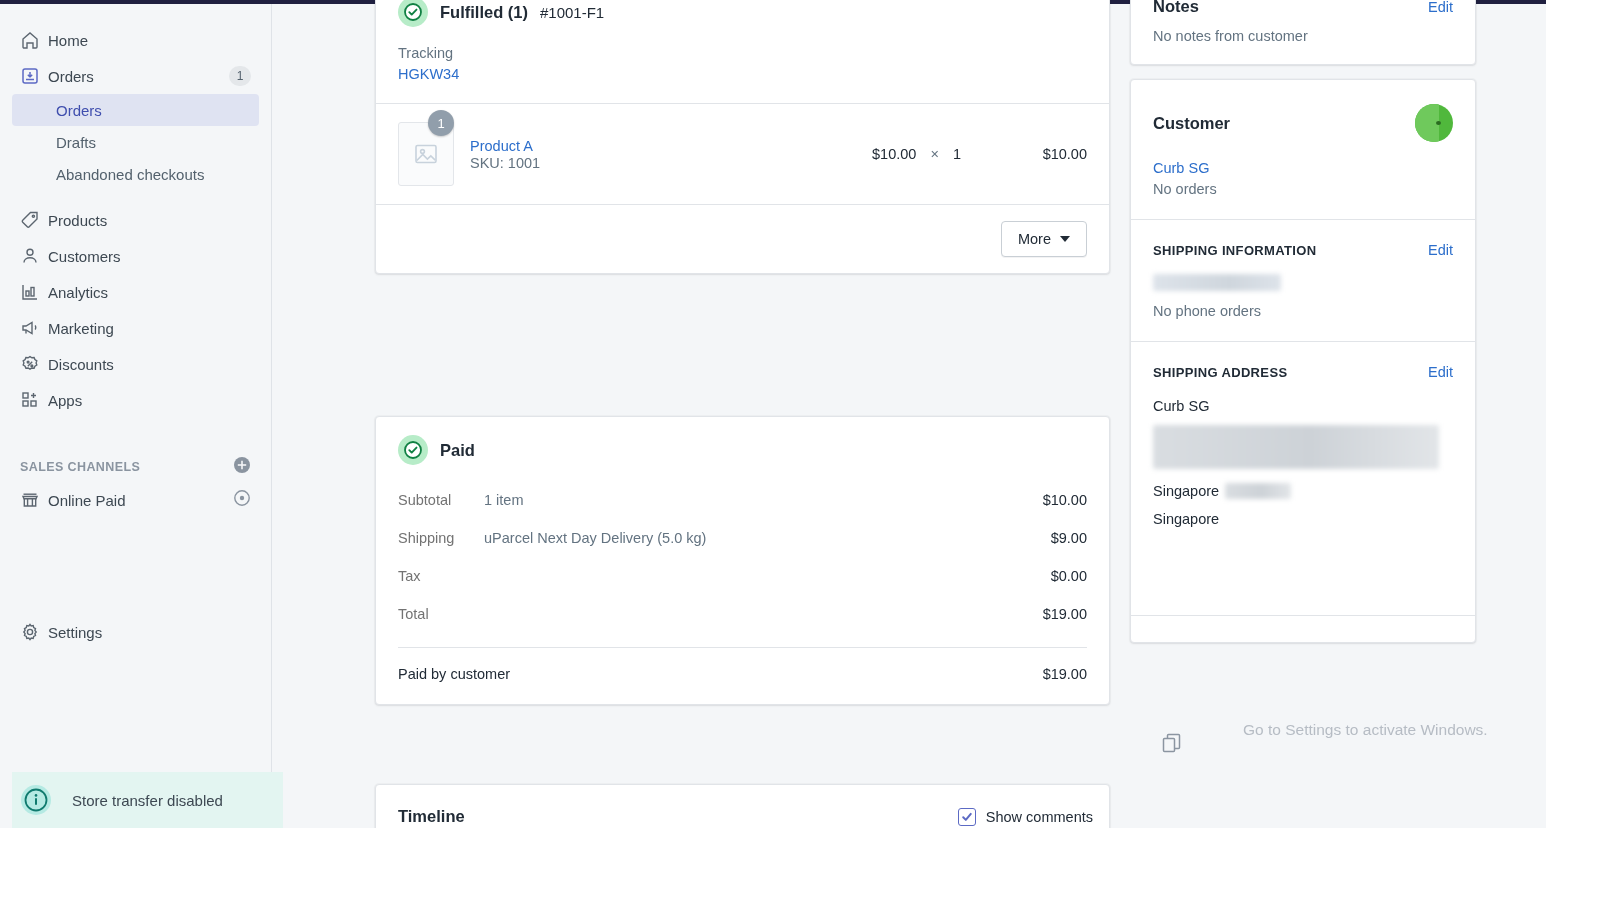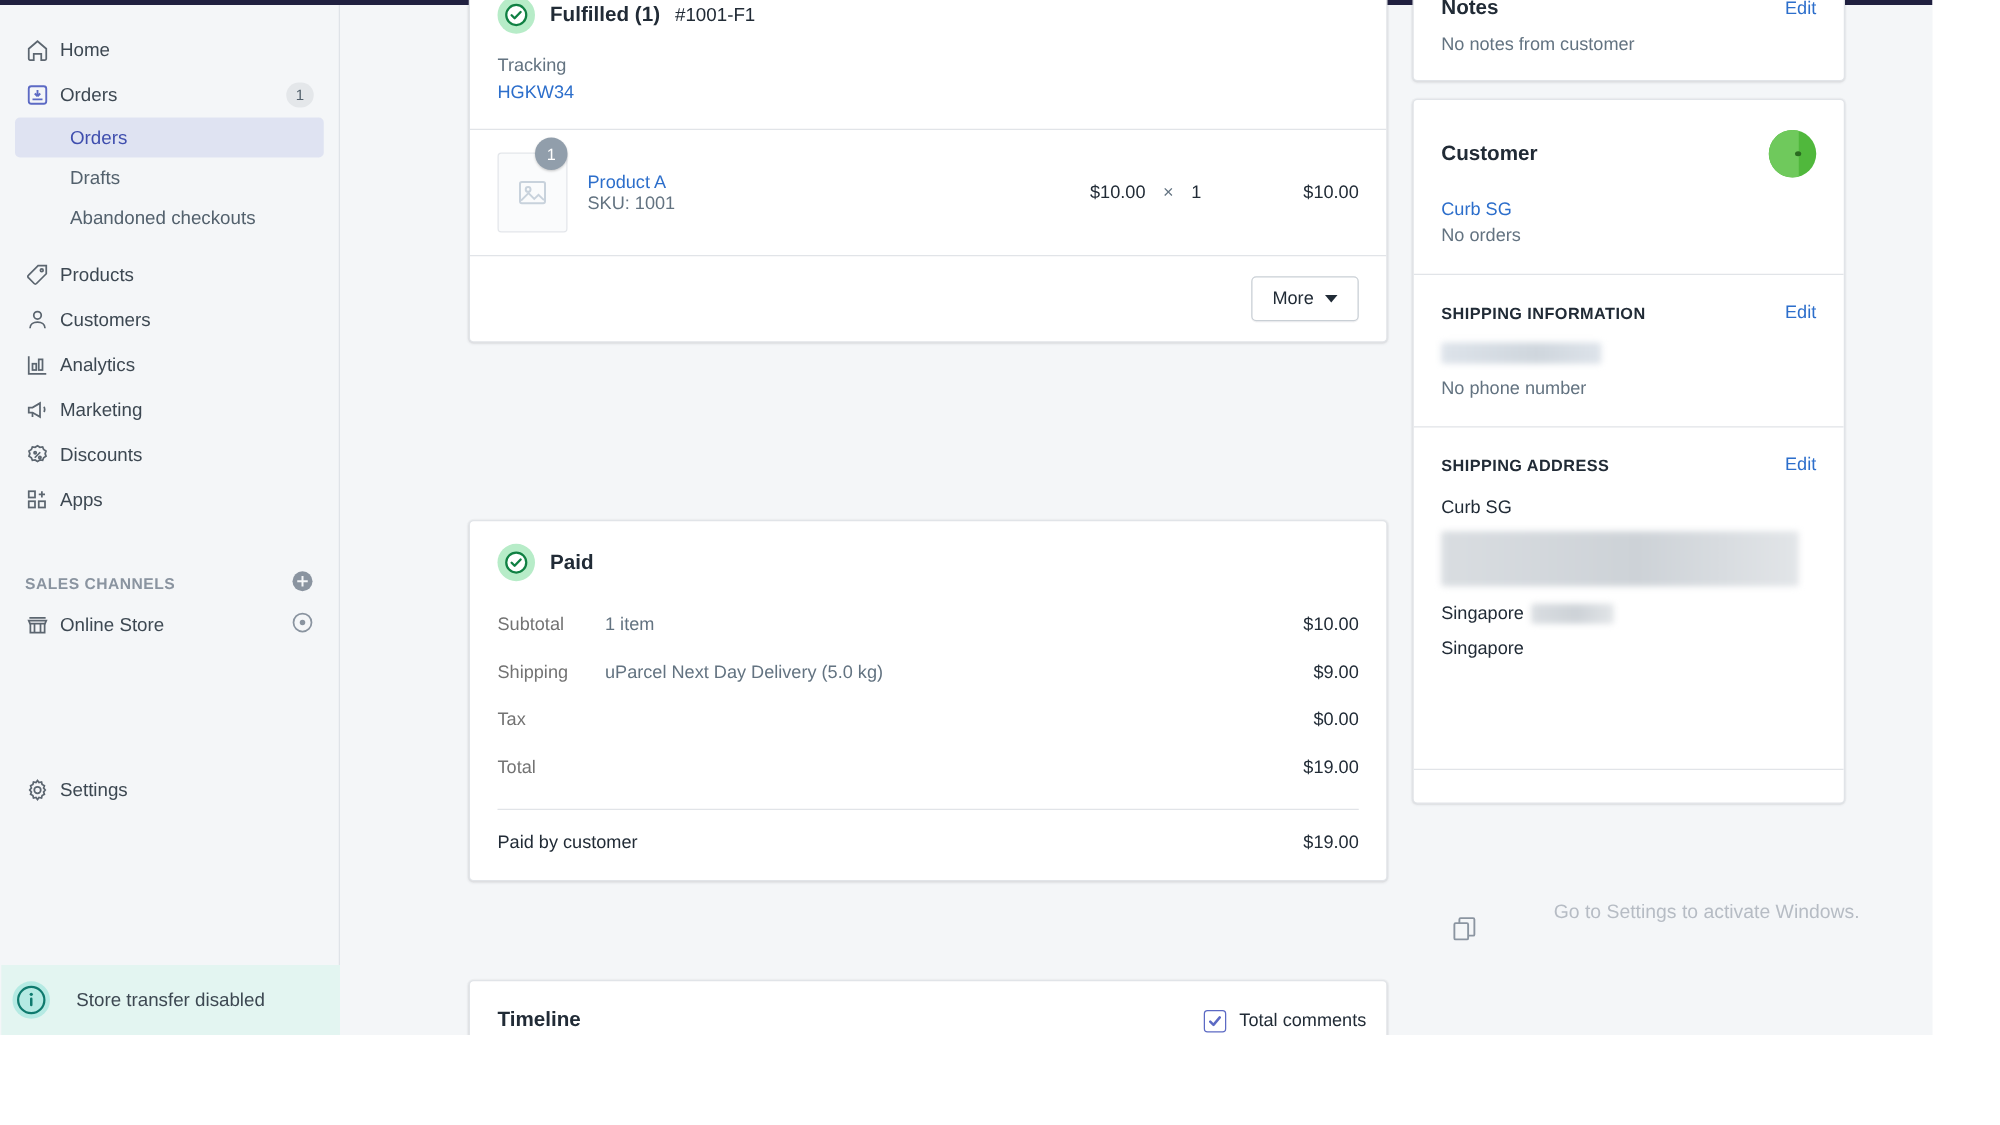--- a/index.html
+++ b/index.html
@@ -81,21 +81,21 @@
   }
   .section-head .lbl {
     flex: 1;
     font-size: 12.5px;
     letter-spacing: 0.4px;
     color: #8a94a0;
     font-weight: 600;
   }
   .sidebar-spacer { height: 18px; }
   #store-transfer {
-    position: absolute; left: 1px; bottom: 0;
+    position: absolute; left: 12px; bottom: 0;
     width: 271px; height: 56px;
     background: #e3f5f1;
     display: flex; align-items: center;
     padding-left: 8px;
   }
   #store-transfer .lbl {
     font-size: 15px; color: #3d4852; margin-left: 20px;
   }
 
   
@@ -405,21 +405,21 @@
 
     <div class="nav-item">
       <span class="ico">
         <svg width="20" height="20" viewBox="0 0 20 20" fill="none" stroke="#5c6670" stroke-width="1.4">
           <path d="M3 6.5h14l-1 2.3H4z"></path>
           <path d="M4.3 8.8V16h11.4V8.8"></path>
           <path d="M3.5 4.2h13"></path>
           <path d="M7.6 8.8V16M12.4 8.8V16"></path>
         </svg>
       </span>
-      <span class="lbl">Online Store</span>
+      <span class="lbl">Online Paid</span>
       <span>
         <svg width="18" height="18" viewBox="0 0 18 18" fill="none" stroke="#8a94a0" stroke-width="1.4">
           <circle cx="9" cy="9" r="7.2"></circle>
           <circle cx="9" cy="9" r="2.2" fill="#8a94a0" stroke="none"></circle>
         </svg>
       </span>
     </div>
 
     <div style="height:96px"></div>
 
@@ -548,21 +548,21 @@
 
     <section class="card" id="card-timeline">
       <div class="tl-head">
         <span class="tl-title">Timeline</span>
         <span class="cbx-wrap">
           <span class="cbx">
             <svg width="12" height="12" viewBox="0 0 12 12" fill="none" stroke="#5c6ac4" stroke-width="2" stroke-linecap="round" stroke-linejoin="round">
               <path d="M2.2 6.3l2.6 2.6 5-6"></path>
             </svg>
           </span>
-          <span class="cbx-lbl">Total comments</span>
+          <span class="cbx-lbl">Show comments</span>
         </span>
       </div>
     </section>
 
     <aside id="rail">
 
       <div class="rcard" style="margin-top:-26px;">
         <div class="rhead">
           <span class="t">Notes</span>
           <span class="edit">Edit</span>
@@ -586,21 +586,21 @@
         </div>
 
         <div class="rdiv"></div>
 
         <div class="rhead" style="padding-top:22px;padding-bottom:0;">
           <span class="tsm">SHIPPING INFORMATION</span>
           <span class="edit">Edit</span>
         </div>
         <div class="rbody" style="padding-top:16px;padding-bottom:22px;">
           <div class="redact" style="width:128px;height:17px;margin-bottom:12px;"></div>
-          <span>No phone number</span>
+          <span>No phone orders</span>
         </div>
 
         <div class="rdiv"></div>
 
         <div class="rhead" style="padding-top:22px;padding-bottom:0;">
           <span class="tsm">SHIPPING ADDRESS</span>
           <span class="edit">Edit</span>
         </div>
         <div class="rbody" style="padding-top:12px;padding-bottom:26px;color:#212b36;">
           <div class="addr-line">Curb SG</div>

